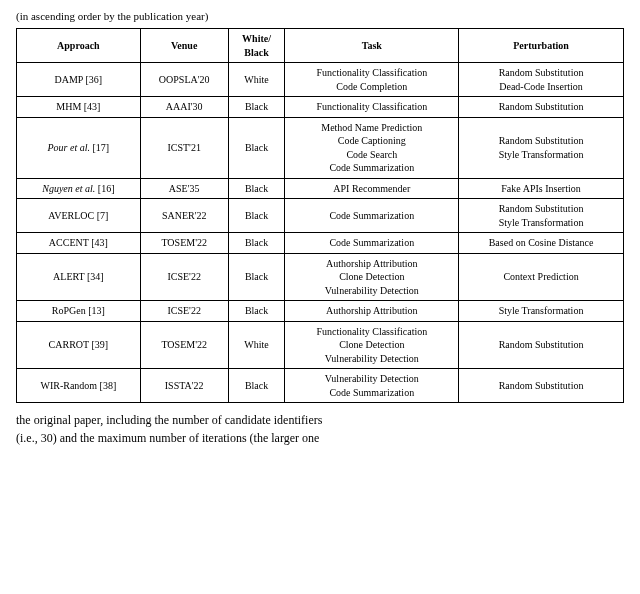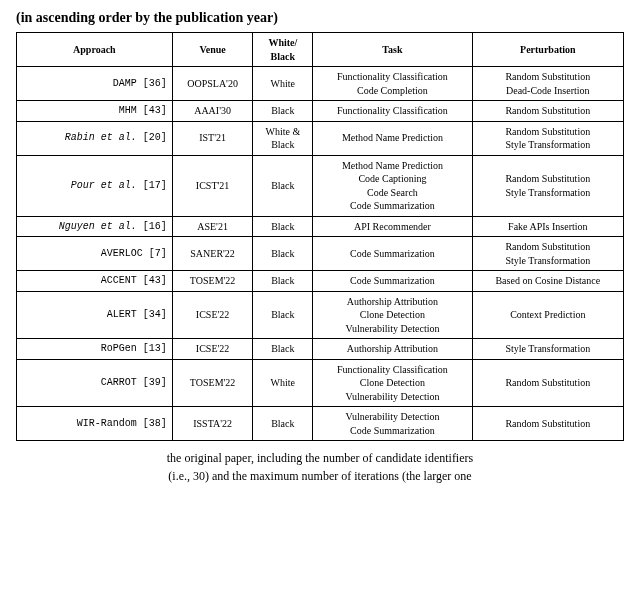--- a/index.html
+++ b/index.html
@@ -5,49 +5,47 @@
     * { margin: 0; padding: 0; box-sizing: border-box; }
     body {
       font-family: "Times New Roman", Times, serif;
       font-size: 12px;
       background: #fff;
       color: #000;
       width: 640px;
     }
     .header {
       padding: 10px 16px 6px 16px;
-      font-weight: bold;
-      font-size: 14px;
+      font-weight: normal;
+      font-size: 11px;
     }
     table {
       width: calc(100% - 32px);
       margin: 0 16px;
       border-collapse: collapse;
       font-size: 10px;
     }
     th, td {
       border: 1px solid #000;
       padding: 3px 5px;
       vertical-align: middle;
       text-align: center;
       line-height: 1.35;
     }
     th {
       font-weight: bold;
       background: #fff;
     }
     td.left-align {
-      text-align: right;
-      font-family: Liberation Mono, monospace;
+      text-align: center;
     }
     .footer-text {
       padding: 8px 16px 4px 16px;
       font-size: 12px;
       line-height: 1.5;
-      text-align: center;
     }
   </style>
 </head>
 <body>
 
 <div class="header">
   <span>(in ascending order by the publication year)</span>
 </div>
 
 <table>
@@ -69,36 +67,29 @@
         <td>Random Substitution<br>Dead-Code Insertion</td>
       </tr>
       <tr>
         <td class="left-align">MHM [43]</td>
         <td>AAAI'30</td>
         <td>Black</td>
         <td>Functionality Classification</td>
         <td>Random Substitution</td>
       </tr>
       <tr>
-        <td class="left-align"><em>Rabin et al.</em> [20]</td>
-        <td>IST'21</td>
-        <td>White &amp;<br>Black</td>
-        <td>Method Name Prediction</td>
-        <td>Random Substitution<br>Style Transformation</td>
-      </tr>
-      <tr>
         <td class="left-align"><em>Pour et al.</em> [17]</td>
         <td>ICST'21</td>
         <td>Black</td>
         <td>Method Name Prediction<br>Code Captioning<br>Code Search<br>Code Summarization</td>
         <td>Random Substitution<br>Style Transformation</td>
       </tr>
       <tr>
         <td class="left-align"><em>Nguyen et al.</em> [16]</td>
-        <td>ASE'21</td>
+        <td>ASE'35</td>
         <td>Black</td>
         <td>API Recommender</td>
         <td>Fake APIs Insertion</td>
       </tr>
       <tr>
         <td class="left-align">AVERLOC [7]</td>
         <td>SANER'22</td>
         <td>Black</td>
         <td>Code Summarization</td>
         <td>Random Substitution<br>Style Transformation</td>

